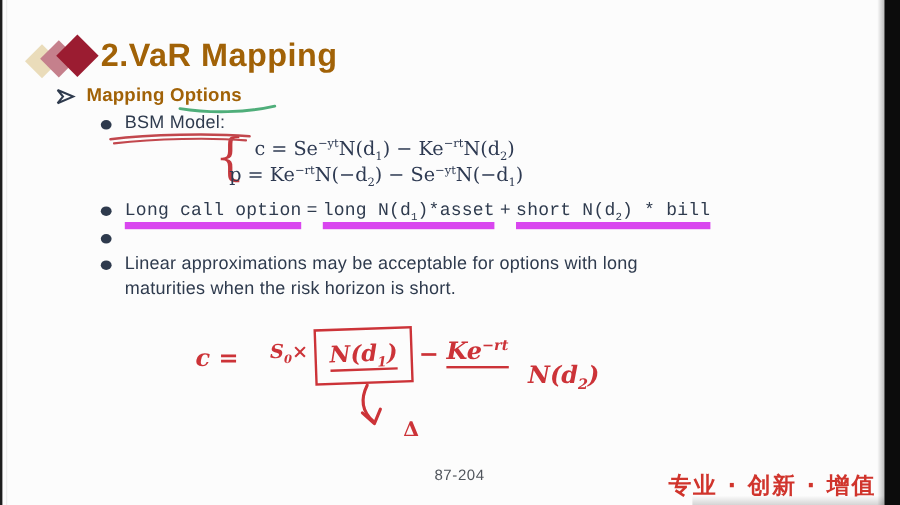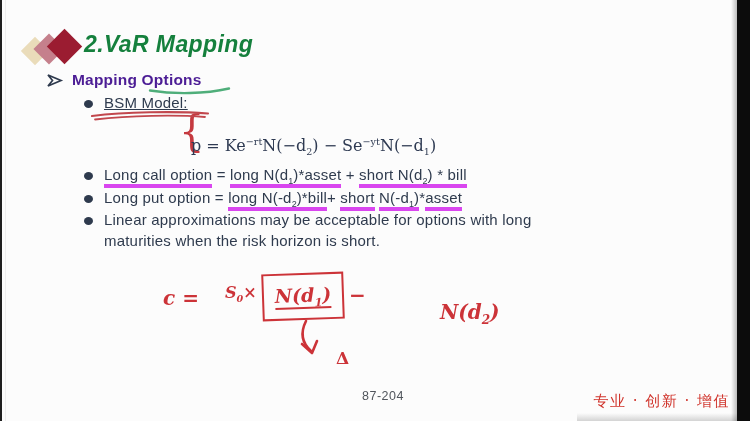--- a/index.html
+++ b/index.html
@@ -14,45 +14,45 @@
          background:linear-gradient(to bottom,rgba(0,0,0,0),rgba(0,0,0,0.16));}
 
   .abs{position:absolute;white-space:nowrap;}
 
   
   .diamond{position:absolute;transform:rotate(45deg);}
   .d1{left:25px;top:41px;width:20px;height:20px;background:#EADCBA;}
   .d2{left:38px;top:38px;width:22px;height:22px;background:#C5808C;}
   .d3{left:52px;top:34px;width:25px;height:25px;background:#9B1C31;}
 
-  .title{left:84px;top:31px;font-size:23px;font-weight:bold;color:#15803d;letter-spacing:0.4px;font-style:italic;}
+  .title{left:84px;top:31px;font-size:27px;font-weight:bold;color:#a16207;letter-spacing:0.4px;}
 
-  .h2{left:72px;top:71px;font-size:15.5px;font-weight:bold;color:#4c1d95;letter-spacing:0.2px;}
+  .h2{left:72px;top:71px;font-size:15.5px;font-weight:bold;color:#a16207;letter-spacing:0.2px;}
 
   .body-text{font-size:15px;color:#2F3B4E;letter-spacing:0.2px;}
   .dot{position:absolute;width:9px;height:8px;border-radius:50%;background:#2E3A4D;}
 
   .serif{font-family:"DejaVu Serif","Liberation Serif",serif;font-size:16px;color:#2E3A52;}
   sup{font-size:60%;line-height:0;vertical-align:super;letter-spacing:0;}
   sub{font-size:60%;line-height:0;vertical-align:sub;letter-spacing:0;}
 
-  .ulr{border-bottom:4px solid #d946ef;padding-bottom:1px;}
+  .ulr{border-bottom:6px solid #d946ef;padding-bottom:1px;font-family:Liberation Mono, monospace;}
 
   .brace{left:179px;top:108px;font-size:40px;color:#C5393F;
          font-family:"DejaVu Serif",serif;transform:scaleY(1.05);}
 
   .hand{font-family:"DejaVu Serif","Liberation Serif",serif;font-style:italic;
         color:#CC3338;font-weight:bold;}
   .hand-ul{border-bottom:2.5px solid #CC3338;padding-bottom:1px;}
   .hand-box{position:absolute;left:262px;top:273px;width:78px;height:43px;
         border:2.5px solid #CC3338;transform:rotate(-2deg);
         display:flex;align-items:center;justify-content:center;}
 
   .footer-page{left:346px;top:389px;font-size:12.5px;color:#50555C;letter-spacing:0.5px;margin-left:16px;}
-  .slogan{right:20px;top:392px;font-size:15px;font-weight:normal;color:#D0342C;
+  .slogan{right:20px;top:392px;font-size:19px;font-weight:bold;color:#D0342C;
         letter-spacing:1.5px;font-family:"DejaVu Sans","Liberation Sans",sans-serif;}
 
   svg.overlay{position:absolute;left:0;top:0;pointer-events:none;}
 </style>
 </head>
 <body>
 
 <div class="stage">
 
   <div>
@@ -62,30 +62,30 @@
   </div>
 
   <div class="abs title">2.VaR Mapping</div>
 
   <svg class="overlay" width="750" height="421">
     <path d="M48 75 L61 80.5 L48 86 L52.5 80.5 Z" fill="none" stroke="#2E3A4D" stroke-width="1.7"></path>
   </svg>
   <div class="abs h2">Mapping Options</div>
 
   <div class="dot" style="left:84px;top:100px;"></div>
-  <div class="abs body-text" style="left:104px;top:94px;text-decoration:underline;">BSM Model:</div>
+  <div class="abs body-text" style="left:104px;top:94px;">BSM Model:</div>
 
   <div class="abs brace">{</div>
+  <div class="abs serif" style="left:212px;top:114px;">c = Se<sup>−yt</sup>N(d<sub>1</sub>) − Ke<sup>−rt</sup>N(d<sub>2</sub>)</div>
   <div class="abs serif" style="left:191px;top:136px;">p = Ke<sup>−rt</sup>N(−d<sub>2</sub>) − Se<sup>−yt</sup>N(−d<sub>1</sub>)</div>
 
   <div class="dot" style="left:84px;top:172px;"></div>
   <div class="abs body-text" style="left:104px;top:166px;"><span class="ulr">Long call option</span> = <span class="ulr">long N(d<sub>1</sub>)*asset</span> + <span class="ulr">short N(d<sub>2</sub>) * bill</span></div>
 
   <div class="dot" style="left:84px;top:195px;"></div>
-  <div class="abs body-text" style="left:104px;top:189px;">Long put option = <span class="ulr">long N(-d<sub>2</sub>)*bill</span>+ <span class="ulr">short</span> <span class="ulr">N(-d<sub>1</sub>)</span>*<span class="ulr">asset</span></div>
 
   <div class="dot" style="left:84px;top:217px;"></div>
   <div class="abs body-text" style="left:104px;top:211px;">Linear approximations may be acceptable for options with long</div>
   <div class="abs body-text" style="left:104px;top:232px;">maturities when the risk horizon is short.</div>
 
   <svg class="overlay" width="750" height="421">
 
     <path d="M150 90.5 C175 94.5 205 94 229 88.5" fill="none" stroke="#4FAE7A" stroke-width="2.4" stroke-linecap="round"></path>
 
     <path d="M92 116 C125 112 175 111 208 113.5" fill="none" stroke="#C2474D" stroke-width="2.1" stroke-linecap="round"></path>
@@ -94,20 +94,21 @@
     <path d="M306 321 C300 333 302 343 311 351" fill="none" stroke="#CC3338" stroke-width="2.6" stroke-linecap="round"></path>
     <path d="M302 344 L312 353 L317 341" fill="none" stroke="#CC3338" stroke-width="2.6" stroke-linecap="round" stroke-linejoin="round"></path>
   </svg>
 
   <div class="abs hand" style="left:163px;top:286px;font-size:20px;">c =</div>
   <div class="abs hand" style="left:225px;top:283px;font-size:16px;">S<sub>0</sub>×</div>
   <div class="hand-box">
     <span class="hand hand-ul" style="font-size:19px;">N(d<sub>1</sub>)</span>
   </div>
   <div class="abs hand" style="left:349px;top:283px;font-size:20px;">−</div>
+  <div class="abs hand hand-ul" style="left:372px;top:280px;font-size:20px;">Ke<sup>−rt</sup></div>
   <div class="abs hand" style="left:440px;top:300px;font-size:20px;">N(d<sub>2</sub>)</div>
   <div class="abs hand" style="left:336px;top:348px;font-size:17px;font-style:normal;">Δ</div>
 
   <div class="abs footer-page">87-204</div>
   <div class="abs slogan">专业 · 创新 · 增值</div>
 
   <div class="edge-left"></div>
   <div class="edge-left2"></div>
   <div class="edge-right-fade"></div>
   <div class="edge-right"></div>

